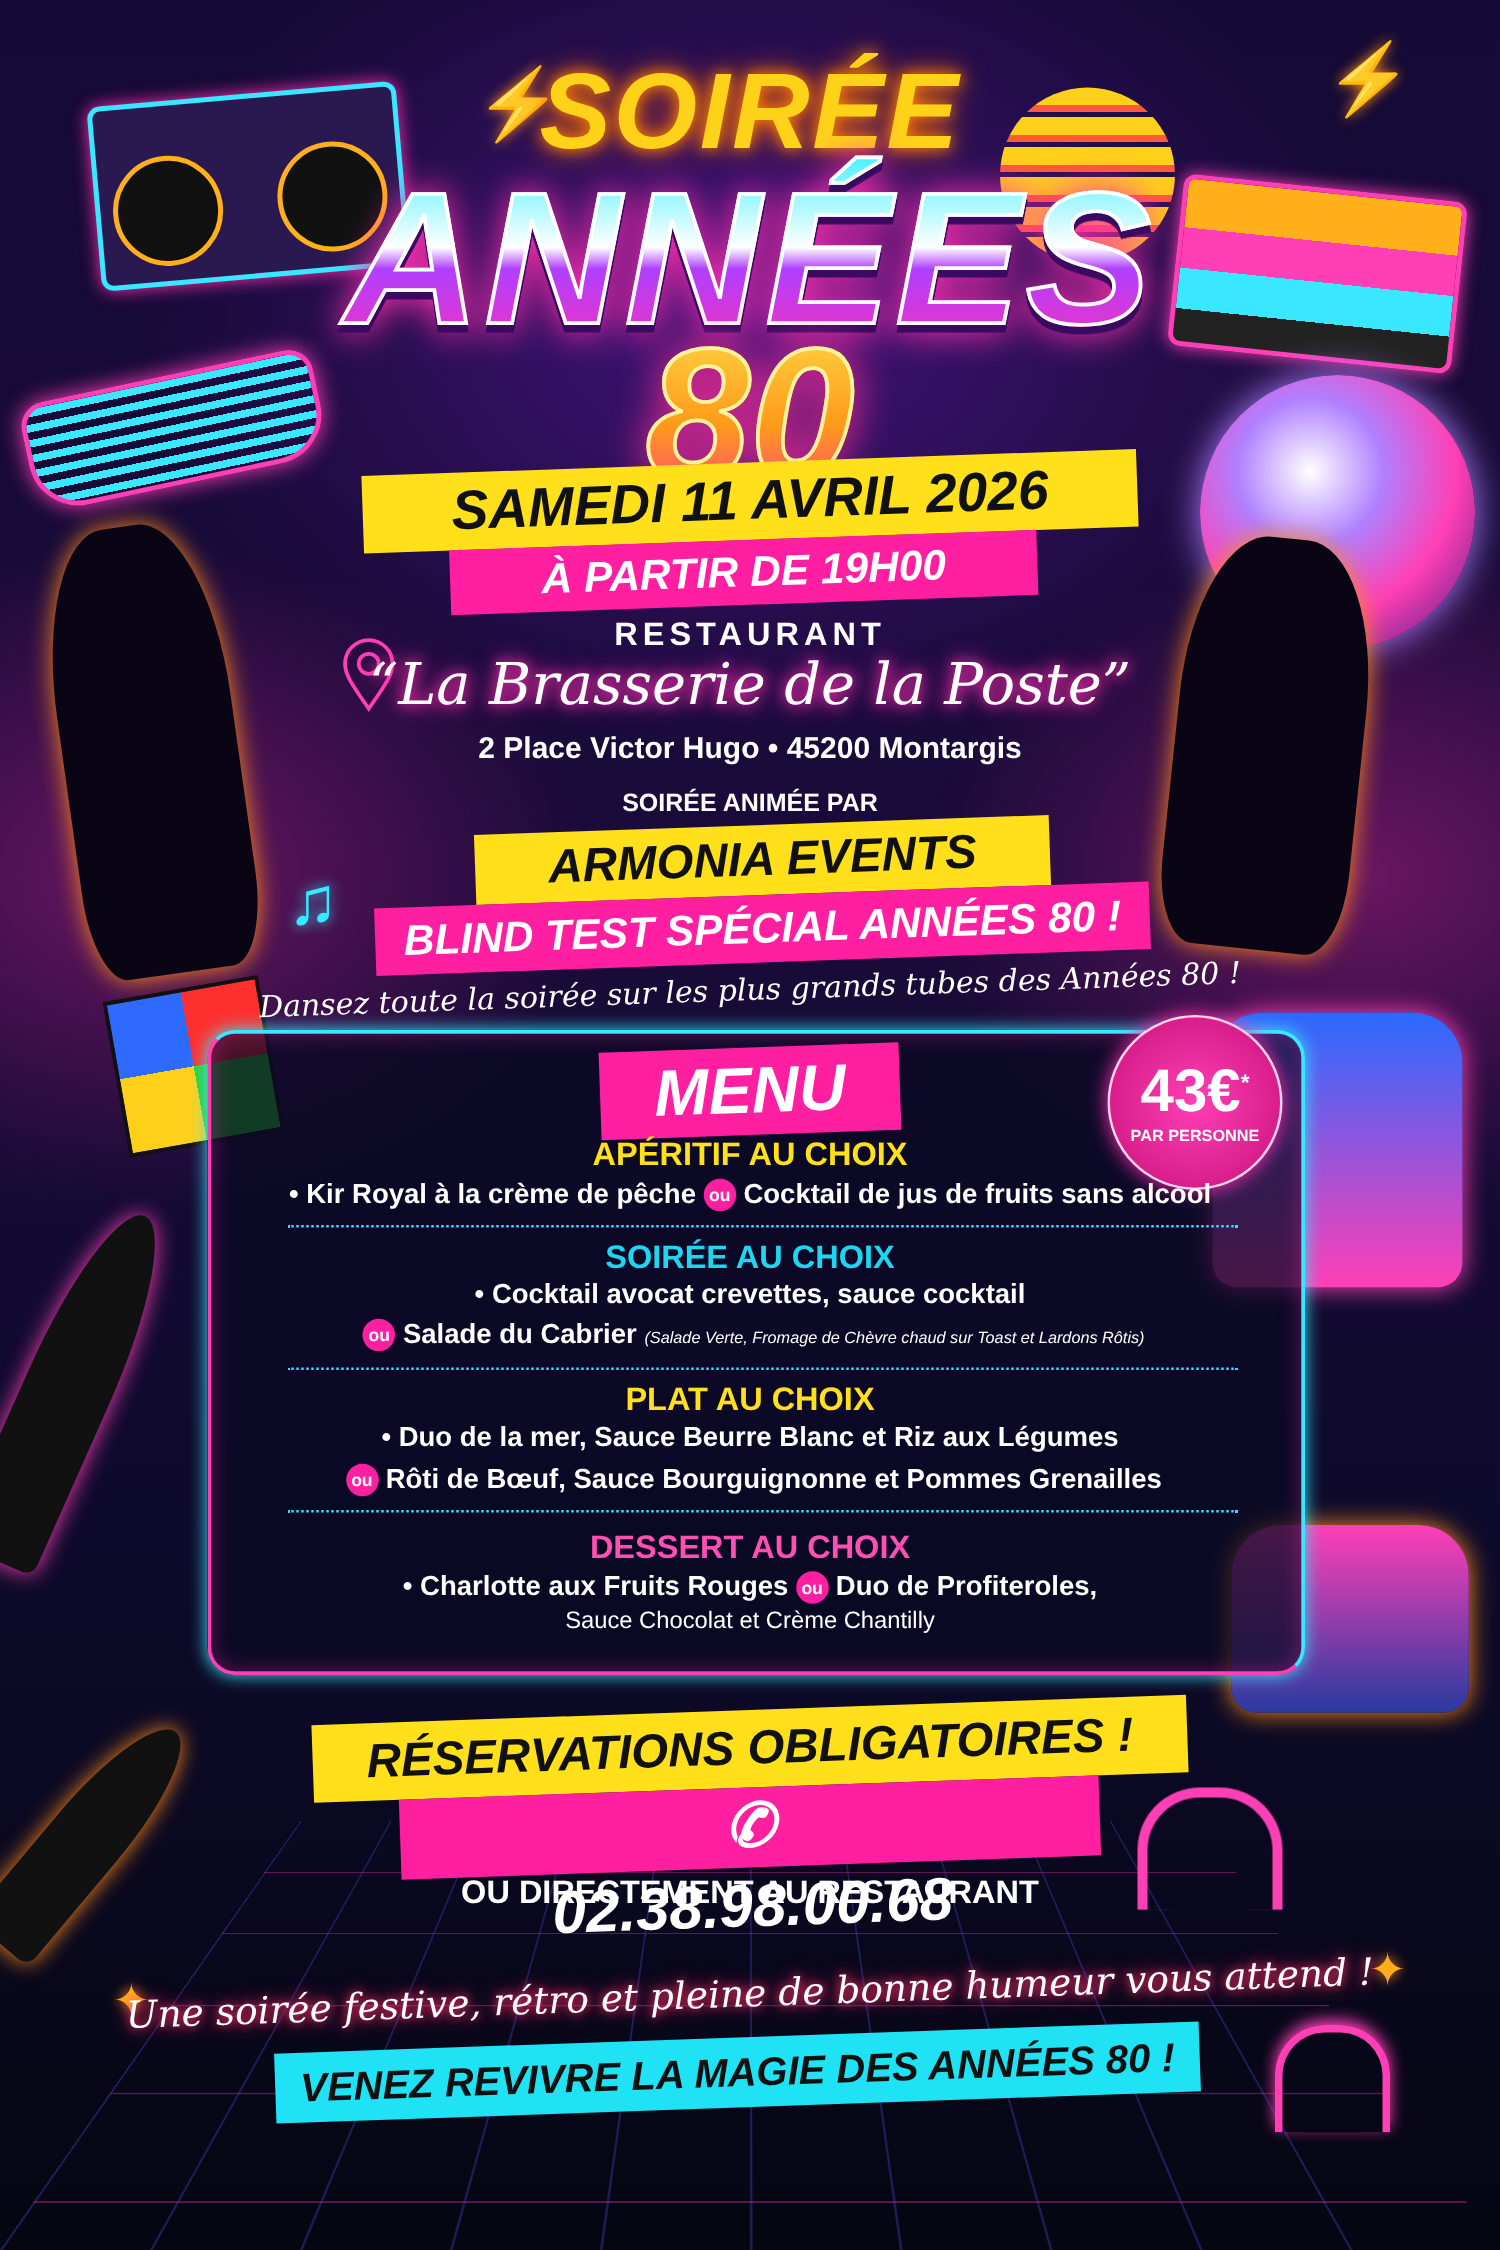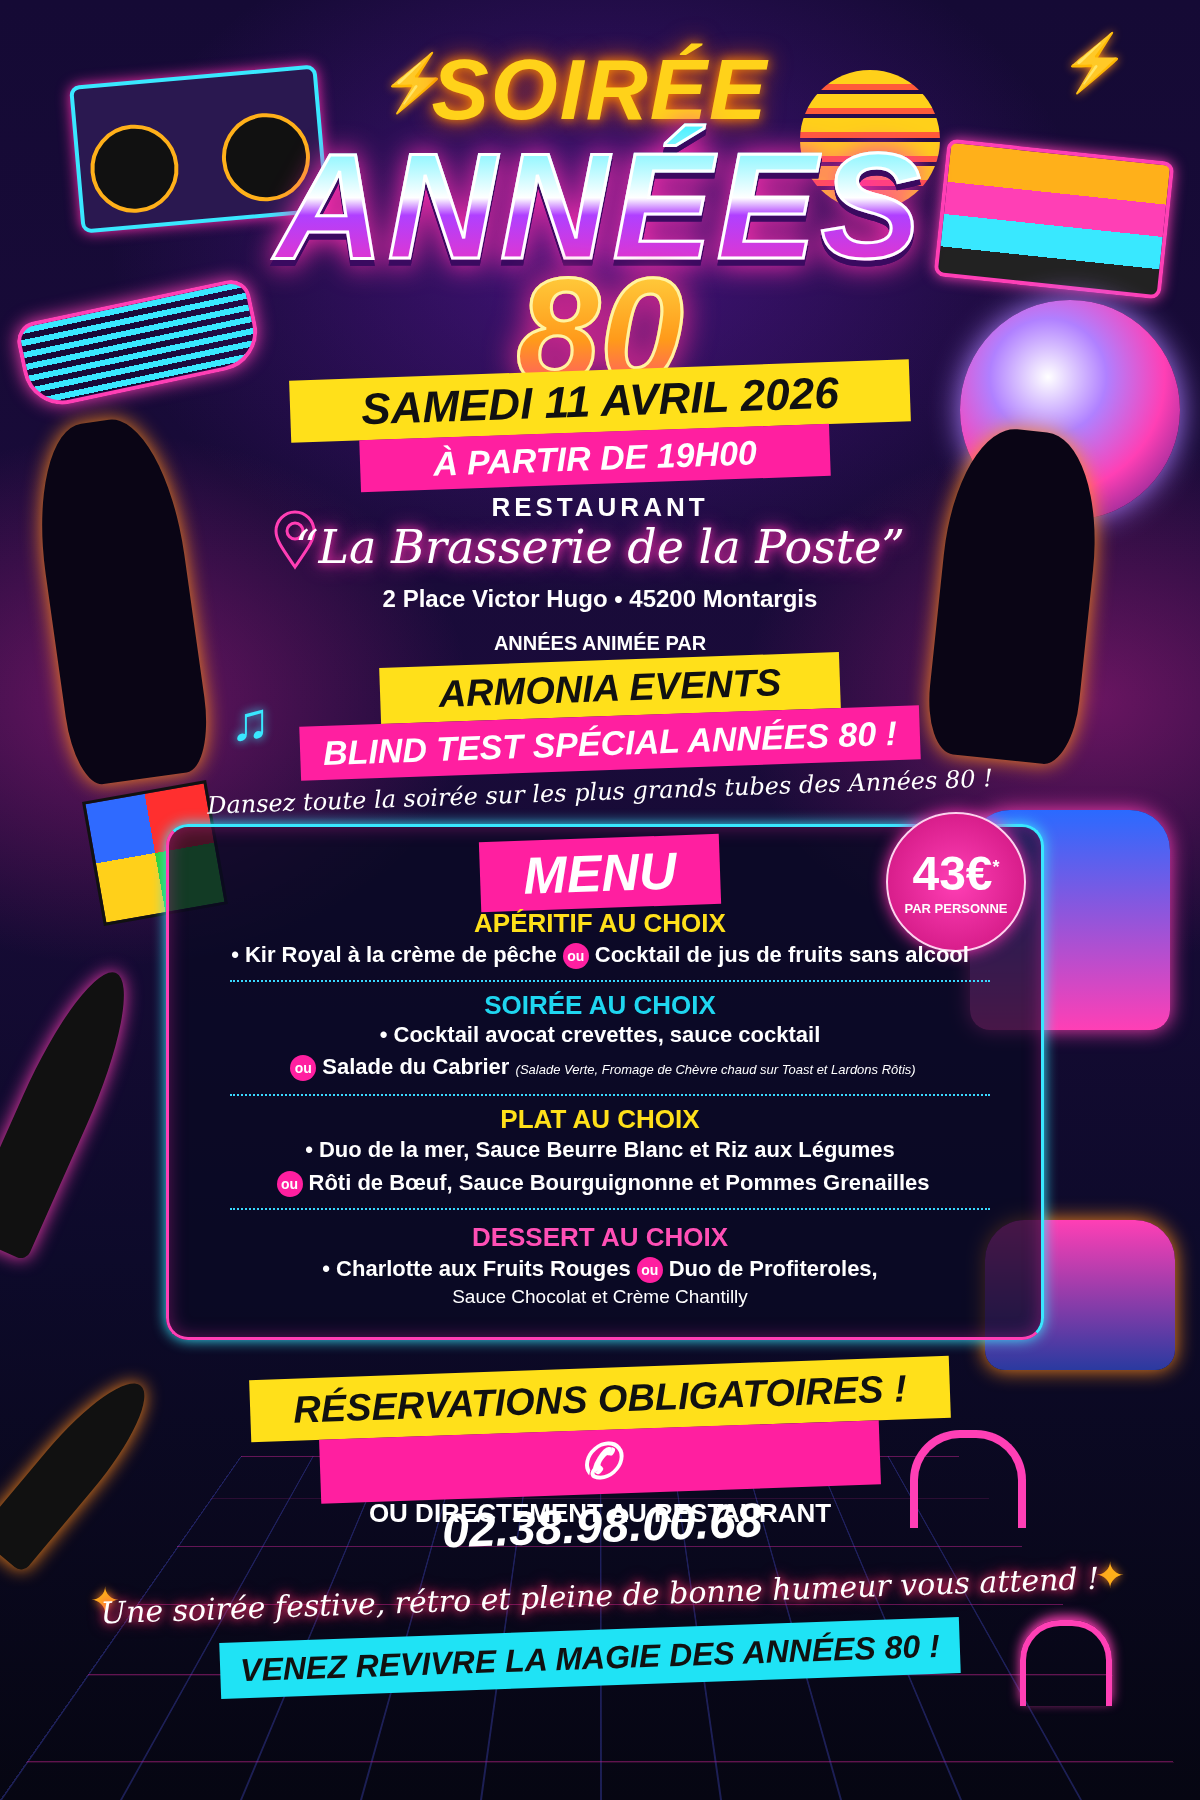--- a/index.html
+++ b/index.html
@@ -142,21 +142,21 @@
   </div>
 
   <svg class="abs pin" viewBox="0 0 46 60">
     <path d="M23 57 C10 38 4 30 4 21 A19 19 0 0 1 42 21 C42 30 36 38 23 57 Z" fill="none" stroke="#ff3fb5" stroke-width="3"></path>
     <circle cx="23" cy="21" r="8" fill="none" stroke="#ff3fb5" stroke-width="3"></circle>
   </svg>
   <div class="abs center restaurant-label">RESTAURANT</div>
   <div class="abs center restaurant-name">“La Brasserie de la Poste”</div>
   <div class="abs center address">2 Place Victor Hugo • 45200 Montargis</div>
 
-  <div class="abs center animee">ANNÉES ANIMÉE PAR</div>
+  <div class="abs center animee">SOIRÉE ANIMÉE PAR</div>
   <div class="brush brush-yellow armonia">
     <span>ARMONIA EVENTS</span>
   </div>
   <div class="brush brush-pink blind">
     <span>BLIND TEST SPÉCIAL ANNÉES 80 !</span>
   </div>
   <div class="abs center dansez">Dansez toute la soirée sur les plus grands tubes des Années 80 !</div>
 
   <div class="abs menu-box"></div>
   <div class="brush brush-pink menu-title">

